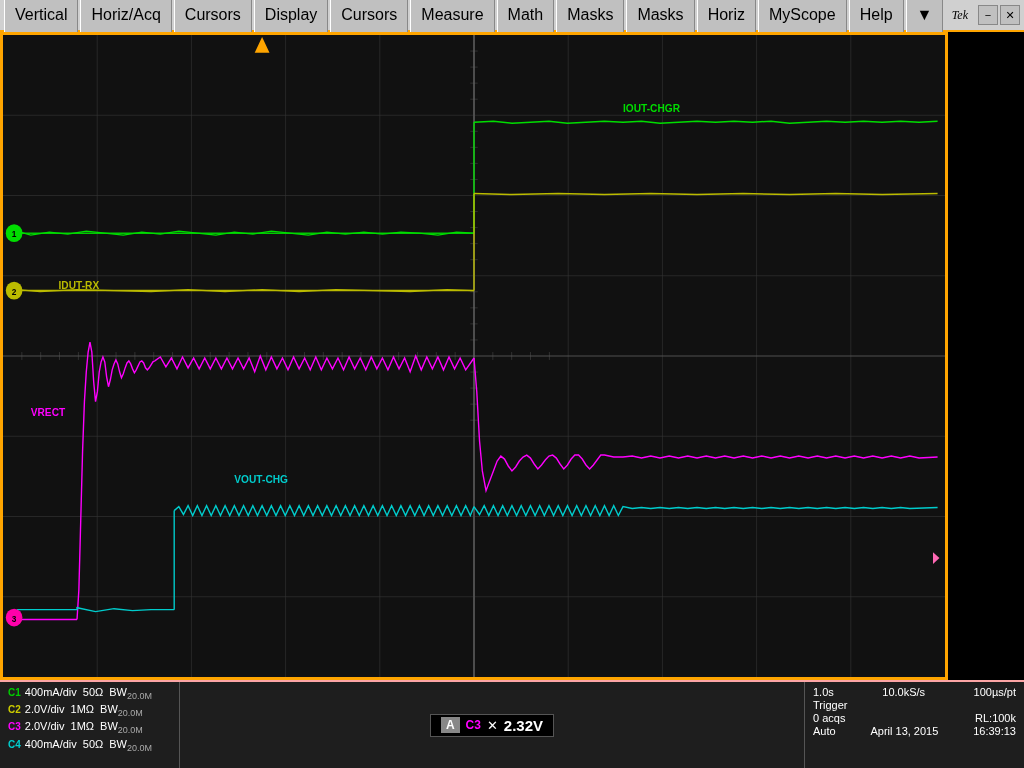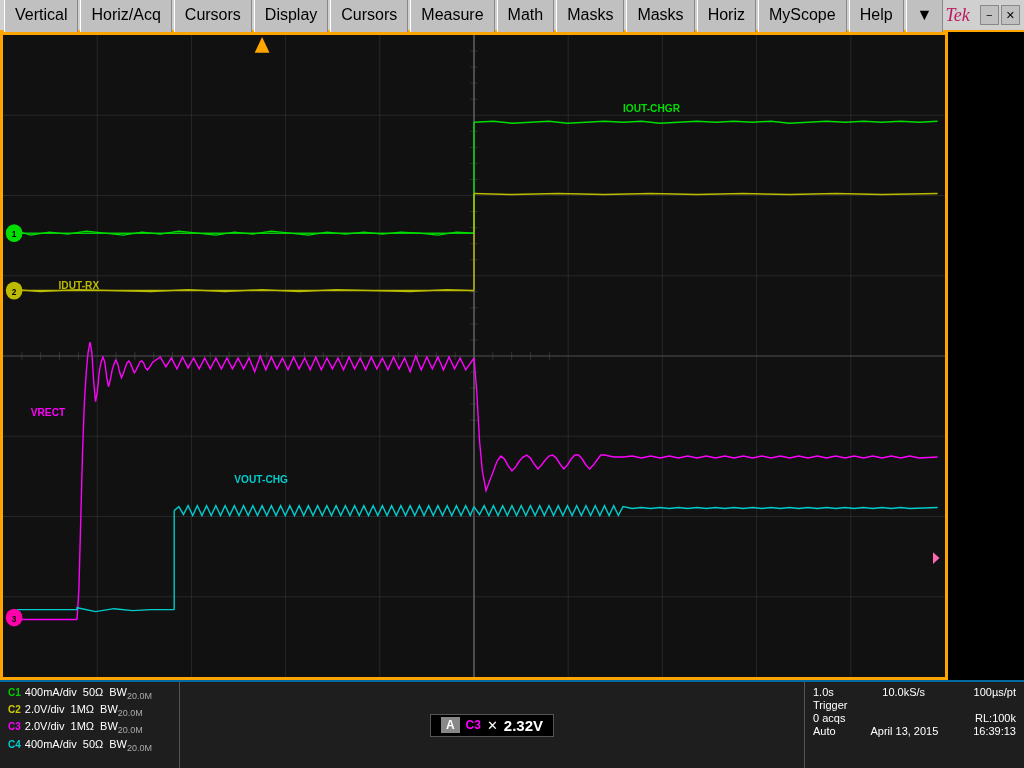--- a/index.html
+++ b/index.html
@@ -21,23 +21,23 @@
       border-left: 1px solid #fff;
       padding: 2px 10px;
       font-size: 16px;
       cursor: pointer;
       height: 36px;
       margin-right: 2px;
       color: #000;
     }
     #toolbar .logo {
       margin-left: auto;
-      font-size: 18px;
+      font-size: 12px;
       font-style: italic;
-      color: #be185d;
+      color: #000000;
       font-family: serif;
       margin-right: 8px;
     }
     .win-btn {
       background: #c0c0c0;
       border: 1px solid #888;
       width: 20px;
       height: 20px;
       font-size: 11px;
       cursor: pointer;
@@ -61,21 +61,21 @@
     #grid-canvas {
       position: absolute;
       top: 0; left: 0;
       width: 100%; height: 100%;
     }
 
     
     #status-bar {
       height: 88px;
       background: #1e1e1e;
-      border-top: 2px solid #0369a1;
+      border-top: 2px solid #fca5a5;
       display: flex;
       color: #fff;
       font-size: 11px;
     }
 
     .status-section {
       padding: 4px 8px;
       border-right: 1px solid #555;
       min-width: 180px;
     }

